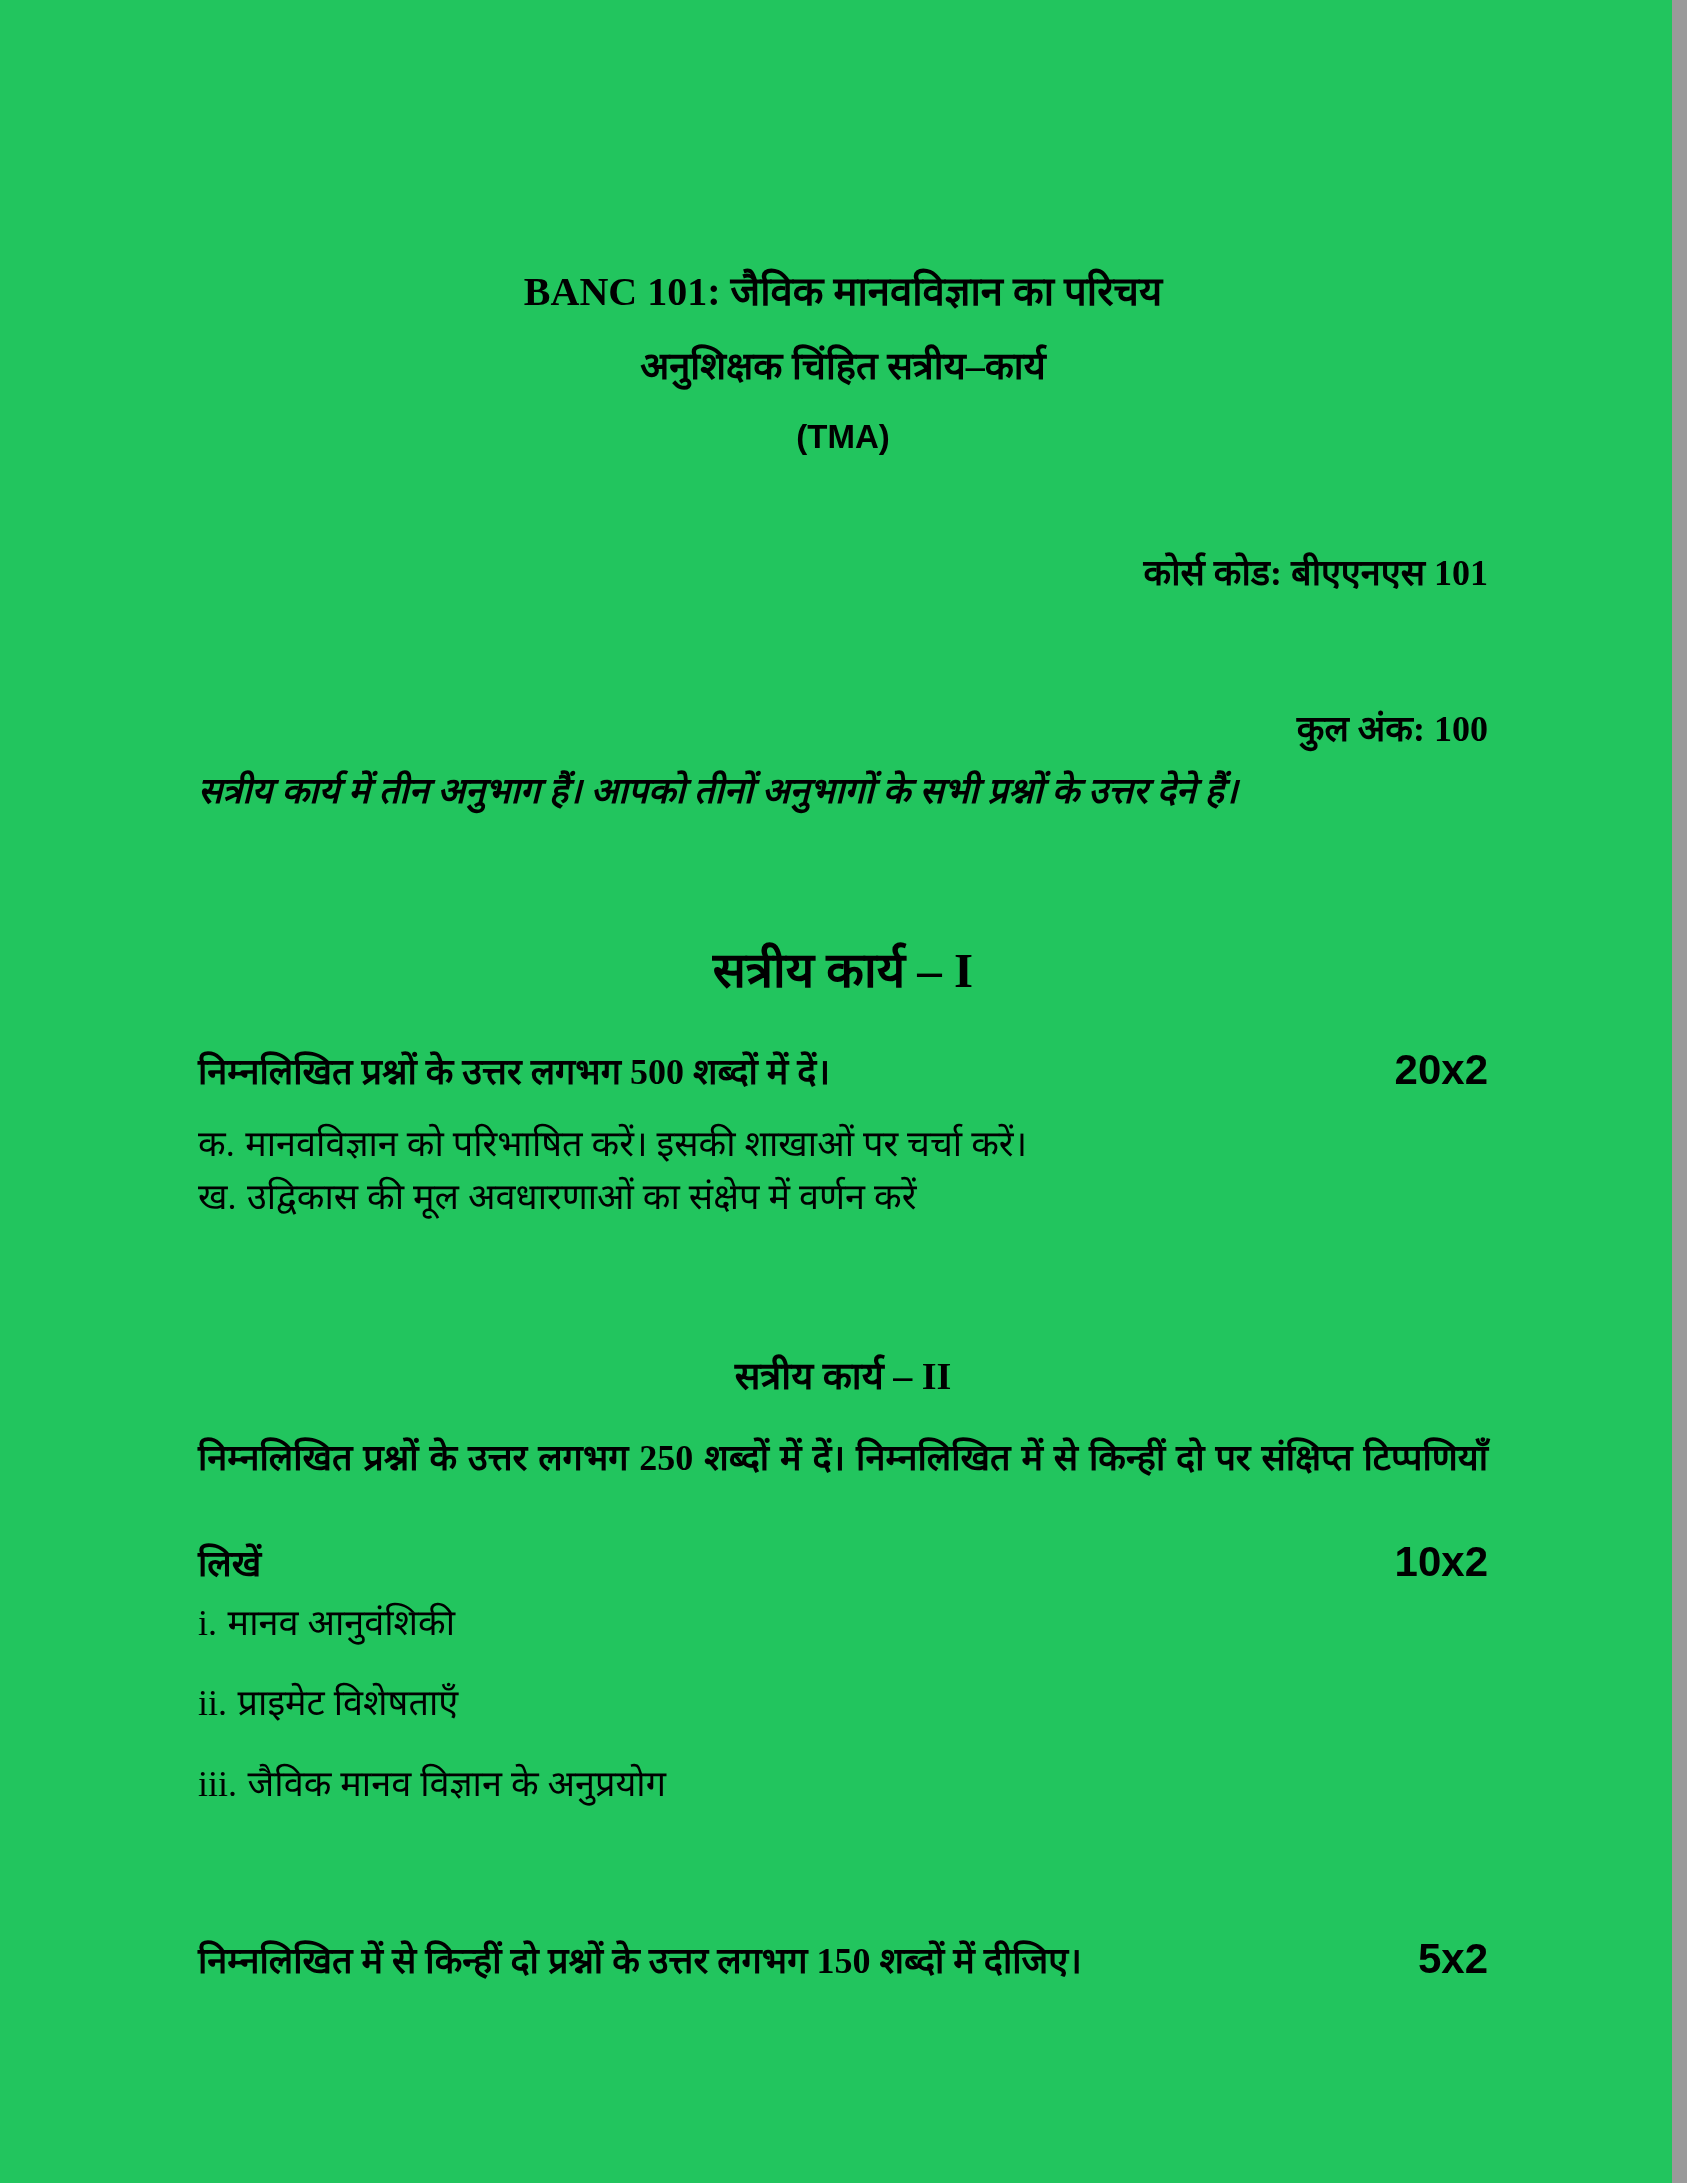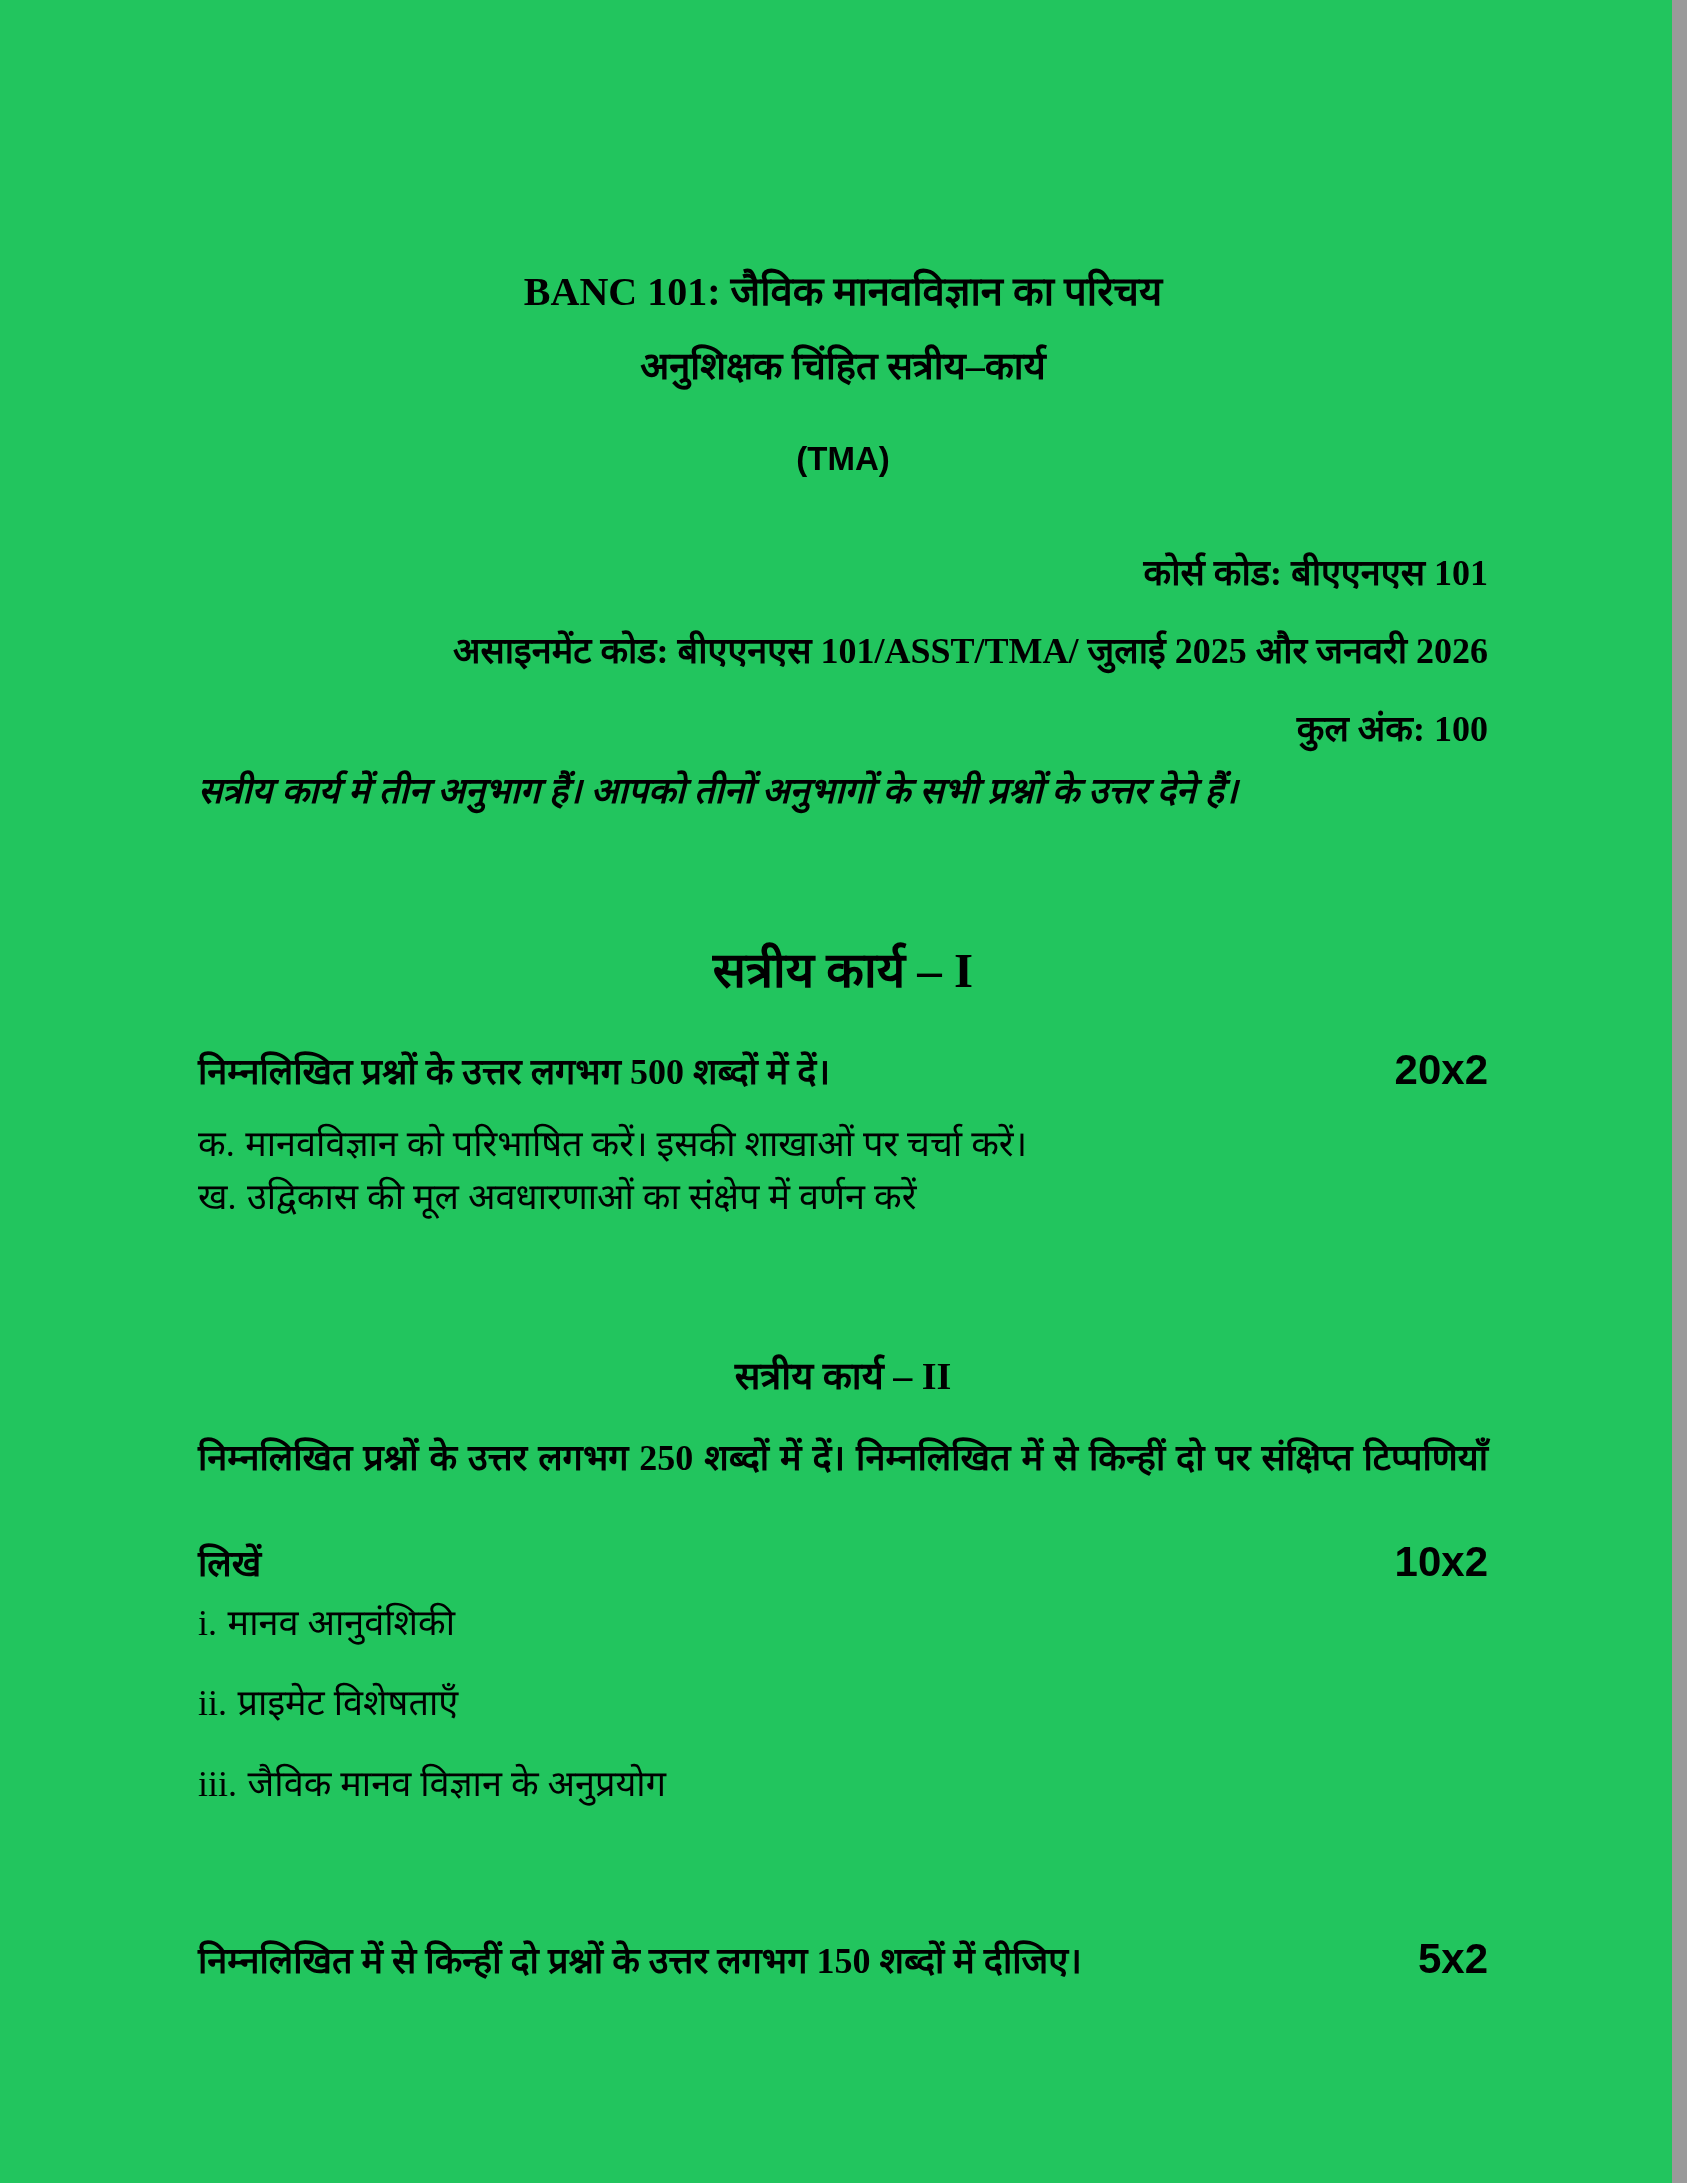--- a/index.html
+++ b/index.html
@@ -25,21 +25,21 @@
     font-weight: bold;
     white-space: normal;
   }
   .center   { text-align: center; }
   .right    { text-align: right; }
   .regular  { font-weight: normal; margin-top: 12px; }
   .sans     { font-family: "Liberation Sans", "DejaVu Sans", sans-serif; }
 
   .title1 { top: 265px;  font-size: 40px; }
   .title2 { top: 341px;  font-size: 38px; }
-  .tma    { top: 437px;  font-size: 33px; }
+  .tma    { top: 415px;  font-size: 33px; }
 
   .course-code     { top: 549px; }
   .assignment-code { top: 627px; }
   .total-marks     { top: 693px; margin-top: 12px; }
 
   .intro { top: 767px; font-style: italic; }
 
   .heading1 { top: 938px; font-size: 49px; }
   .heading2 { top: 1351px; font-size: 38px; }
 
@@ -79,21 +79,20 @@
 </head>
 <body>
 
 <div class="page">
 
   <div class="line center title1">BANC 101: जैविक मानवविज्ञान का परिचय</div>
   <div class="line center title2">अनुशिक्षक चिंहित सत्रीय–कार्य</div>
   <div class="line center tma sans">(TMA)</div>
 
   <div class="line right course-code">कोर्स कोड: बीएएनएस 101</div>
-  <div class="line right assignment-code">असाइनमेंट कोड: बीएएनएस 101/ASST/TMA/ जुलाई 2025 और जनवरी 2026</div>
   <div class="line right total-marks">कुल अंक: 100</div>
 
   <div class="line intro">सत्रीय कार्य में तीन अनुभाग हैं। आपको तीनों अनुभागों के सभी प्रश्नों के उत्तर देने हैं।</div>
 
   <div class="line center heading1">सत्रीय कार्य – I</div>
 
   <div class="line marks-row s1-instruction">
     <span>निम्नलिखित प्रश्नों के उत्तर लगभग 500 शब्दों में दें।</span>
     <span class="marks">20x2</span>
   </div>

